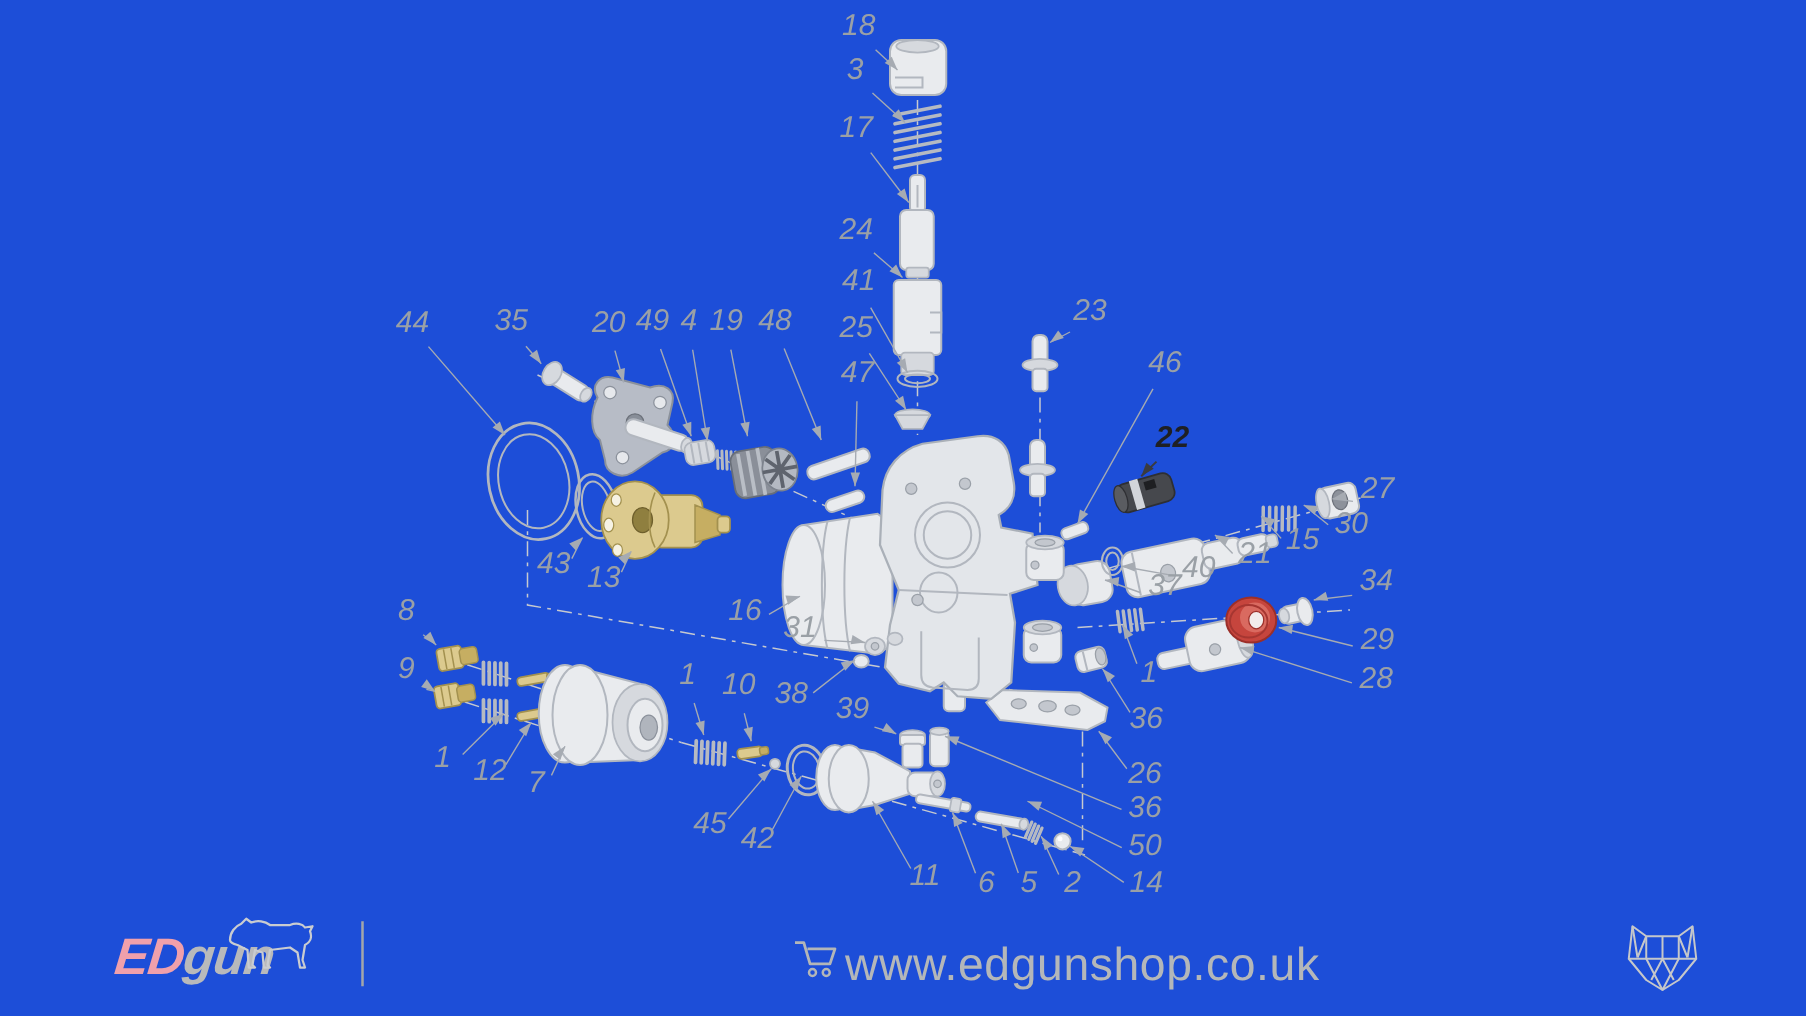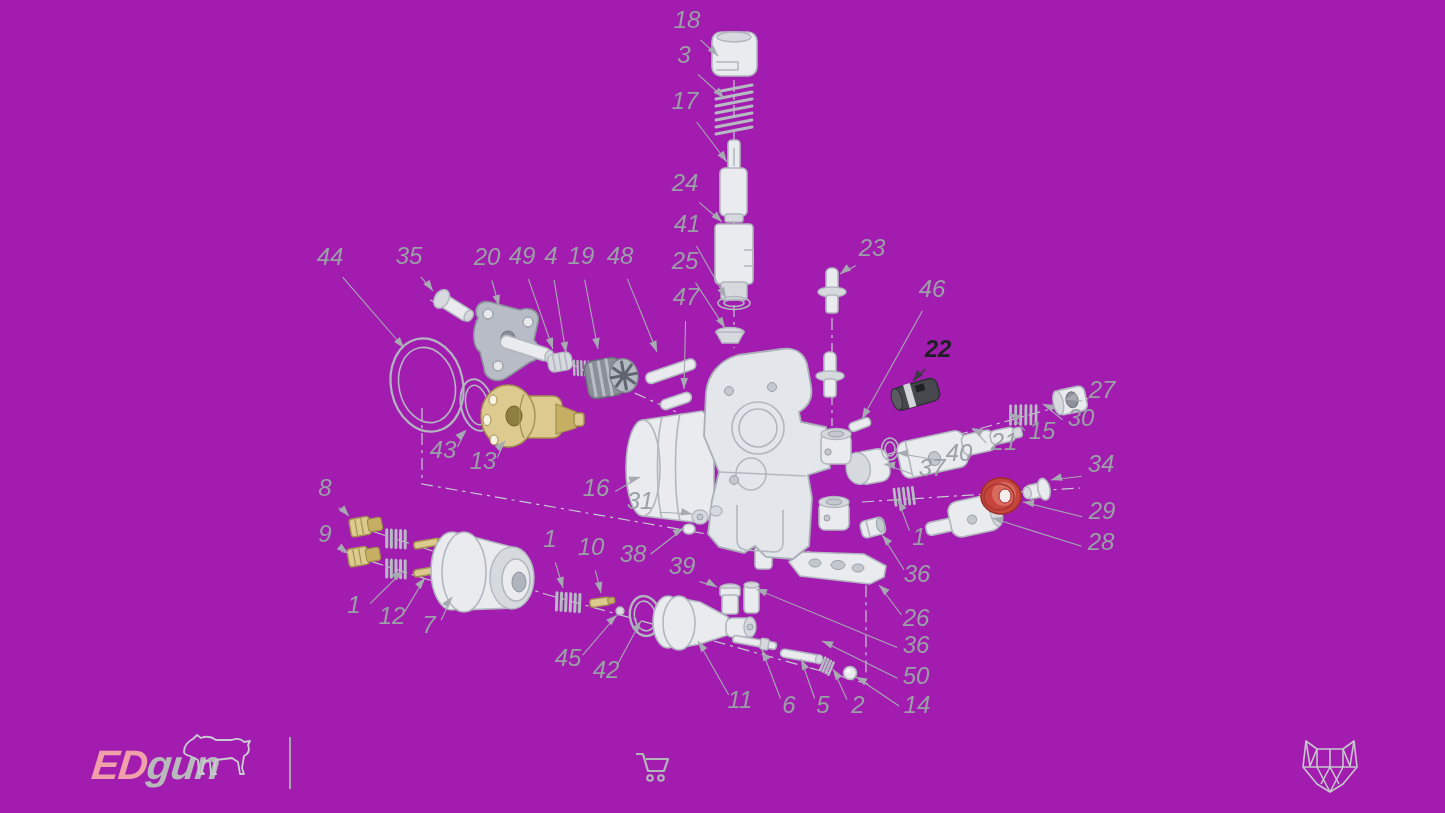--- a/index.html
+++ b/index.html
@@ -1,16 +1,16 @@
 <!DOCTYPE html>
 <html><head>
 <meta charset="utf-8">
 <style>
   html,body{margin:0;padding:0;background:#ffffff;}
-  .stage{position:relative;width:1445px;height:813px;background:#a21caf;overflow:hidden;
+  .stage{position:relative;width:1445px;height:813px;background:#1d4ed8;overflow:hidden;
          font-family:"Liberation Sans",sans-serif;}
   svg text.co{font:italic 24px "Liberation Sans",sans-serif;fill:#9aa0a6;}
   svg text.co.b{font-weight:700;fill:#1f2023;}
   .p  {fill:#e9ebee;stroke:#b2b7bf;stroke-width:1.6;}
   .p2 {fill:#d6d9de;stroke:#b2b7bf;stroke-width:1.4;}
   .ln {fill:none;stroke:#b2b7bf;stroke-width:1.6;}
   .hole{fill:#c3c7ce;stroke:#9aa0a8;stroke-width:1;}
   .dash{fill:none;stroke:#c6c9cf;stroke-width:1.2;stroke-dasharray:12 5 3 5;}
   .coil{fill:none;stroke:#b6bac2;stroke-width:3;stroke-linecap:round;}
   .gold{fill:#dcca8e;stroke:#a3914f;stroke-width:1.4;}
@@ -606,20 +606,21 @@
   </svg>
 
   <div class="divider"></div>
 
   <svg class="logo-abs" style="left:634px;top:23px" width="38" height="38" viewBox="0 0 38 38">
     <path d="M2,6 L9,6 L14,23 L30,23 L34,11 L12,11" fill="none" stroke="#b3b6b8" stroke-width="2.2" stroke-linejoin="round"></path>
     <circle cx="16" cy="30" r="2.8" fill="none" stroke="#b3b6b8" stroke-width="2"></circle>
     <circle cx="27" cy="30" r="2.8" fill="none" stroke="#b3b6b8" stroke-width="2"></circle>
   </svg>
 
+  <div class="url">www.edgunshop.co.uk</div>
 
   <svg class="logo-abs" style="left:1301px;top:10px" width="60" height="62" viewBox="0 0 60 62">
     <g fill="none" stroke="#c5c7ca" stroke-width="1.6" stroke-linejoin="round">
       <path d="M5,6 L16,14 L42,14 L53,6 L56,32 L42,49 L29,57 L16,49 L2,32 Z"></path>
       <path d="M5,6 L9,31 M16,14 L9,31 M53,6 L49,31 M42,14 L49,31"></path>
       <path d="M2,32 L56,32 M16,14 V32 M42,14 V32 M29,14 V32"></path>
       <path d="M16,32 L29,57 M42,32 L29,57 M29,32 L20,49 M29,32 L38,49"></path>
     </g>
   </svg>
 </div>

